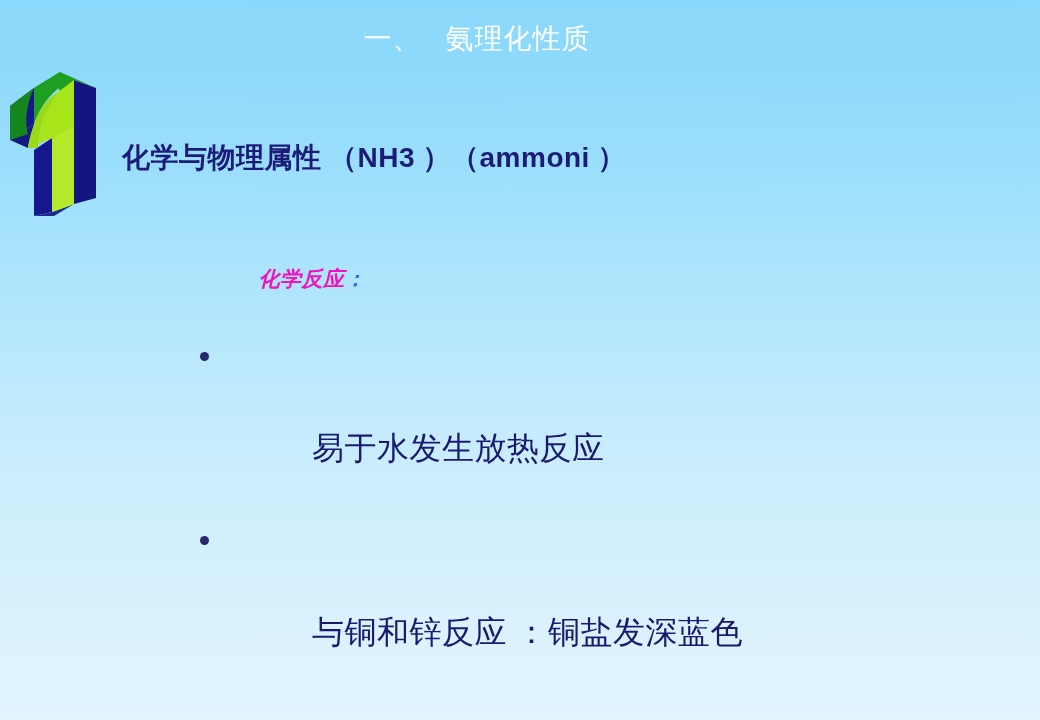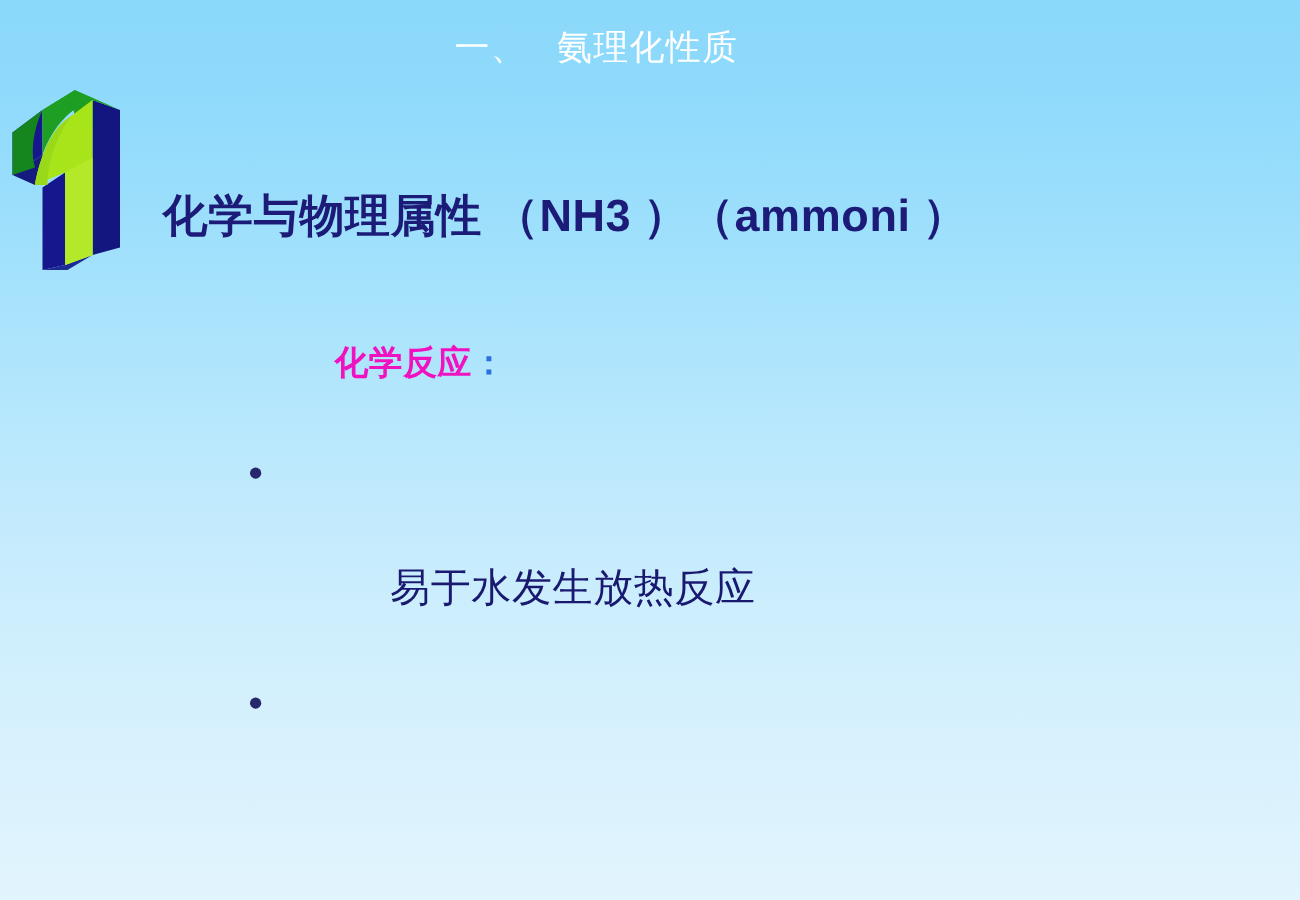--- a/index.html
+++ b/index.html
@@ -56,47 +56,48 @@
     white-space: pre;
     font-family: "Liberation Serif", "DejaVu Serif", serif;
   }
 
   
   .subtitle {
     position: absolute;
     left: 92px;
     top: 105px;
     color: #1c1c78;
-    font-size: 36px;
+    font-size: 28px;
     font-weight: bold;
     letter-spacing: 0.5px;
     white-space: pre;
     line-height: 1.25;
   }
   .subtitle .latin {
     font-family: "Liberation Sans", "DejaVu Sans", sans-serif;
     font-weight: bold;
   }
 
   
   .body-block {
     position: absolute;
     left: 196px;
     top: 240px;
     width: 820px;
   }
 
   .section-heading {
     color: #f012c0;
-    font-size: 27px;
+    font-size: 21px;
     font-weight: bold;
     margin: 0 0 14px 28px;
     white-space: pre;
     line-height: 1.25;
     letter-spacing: 0.5px;
+    font-style: italic;
   }
   .section-heading .colon {
     color: #2b6fe0;
     font-weight: bold;
   }
 
   .bullet-list {
     list-style: none;
     margin: 0;
     padding: 0;
@@ -159,19 +160,20 @@
       <span>化学反应</span><span class="colon">：</span>
     </div>
 
     <ul class="bullet-list">
       <li class="bullet-item">
         <span class="bullet-dot"></span>
         <span>易于水发生放热反应</span>
       </li>
       <li class="bullet-item">
         <span class="bullet-dot"></span>
+        <span>与铜和锌反应 ：铜盐发深蓝色</span>
       </li>
 
     </ul>
 
   </div>
 
 </div>
 
 </body></html>

